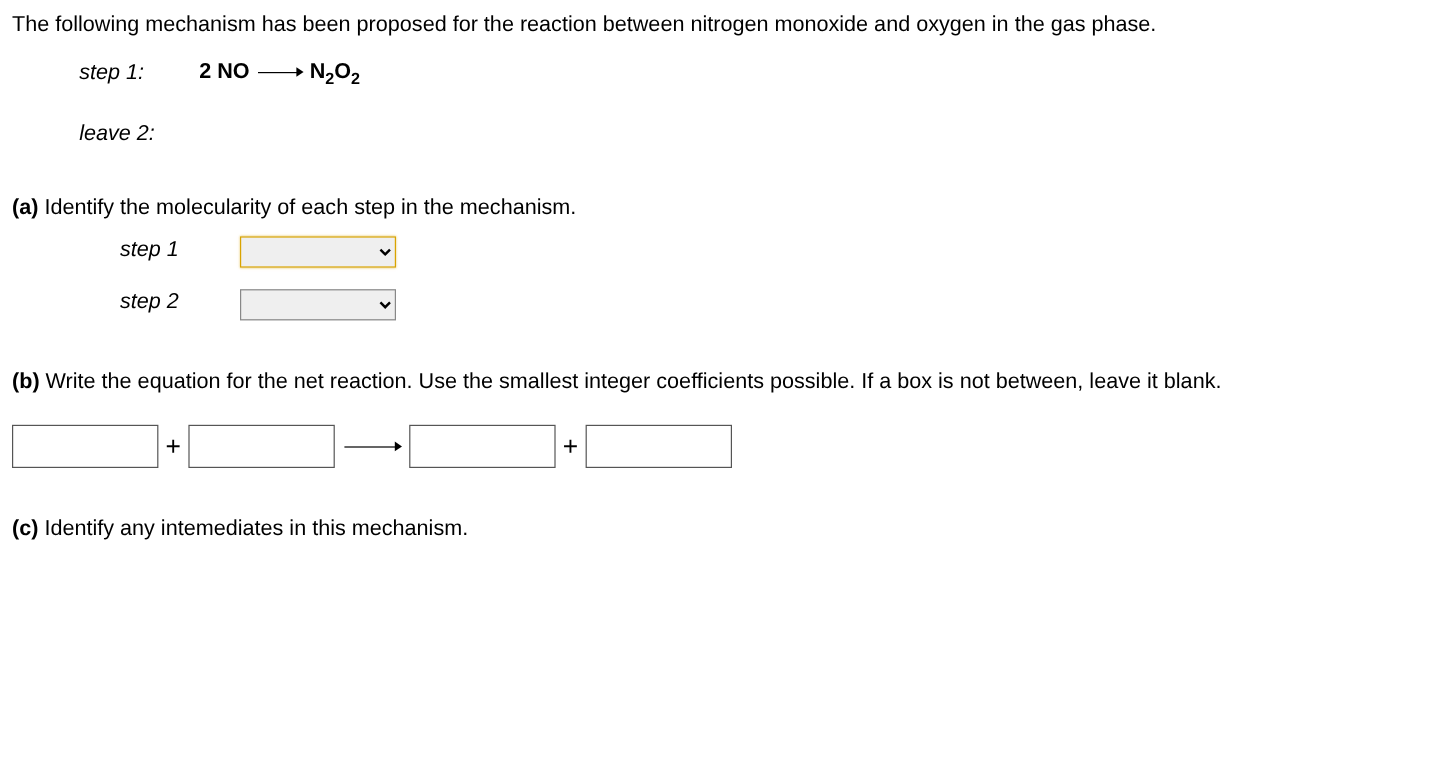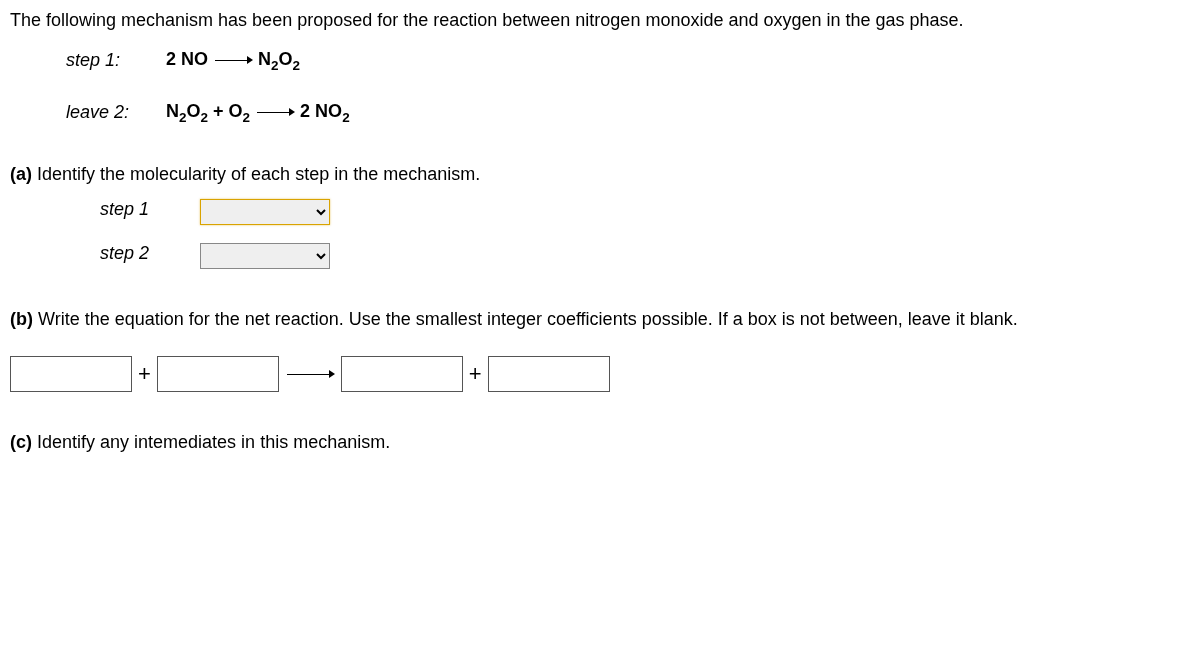--- a/index.html
+++ b/index.html
@@ -128,25 +128,20 @@
   <span class="step-label">step 1:</span>
   <span class="formula">
     <span>2 NO</span>
     <span class="arrow-sm"><span class="arrow-line"></span><span class="arrow-head"></span></span>
     <span>N</span><sub>2</sub><span>O</span><sub>2</sub>
   </span>
 </div>
 
 <div class="step-row">
   <span class="step-label">leave 2:</span>
-  <span class="formula">
-    <span>N</span><sub>2</sub><span>O</span><sub>2</sub><span> + O</span><sub>2</sub>
-    <span class="arrow-sm"><span class="arrow-line"></span><span class="arrow-head"></span></span>
-    <span>2 NO</span><sub>2</sub>
-  </span>
 </div>
 
 <div class="section">
   <span class="part-label">(a)</span><span> Identify the molecularity of each step in the mechanism.</span>
   <div class="part-a-row">
     <span class="part-a-label">step 1</span>
     <select class="highlighted"><option></option></select>
   </div>
   <div class="part-a-row">
     <span class="part-a-label">step 2</span>

